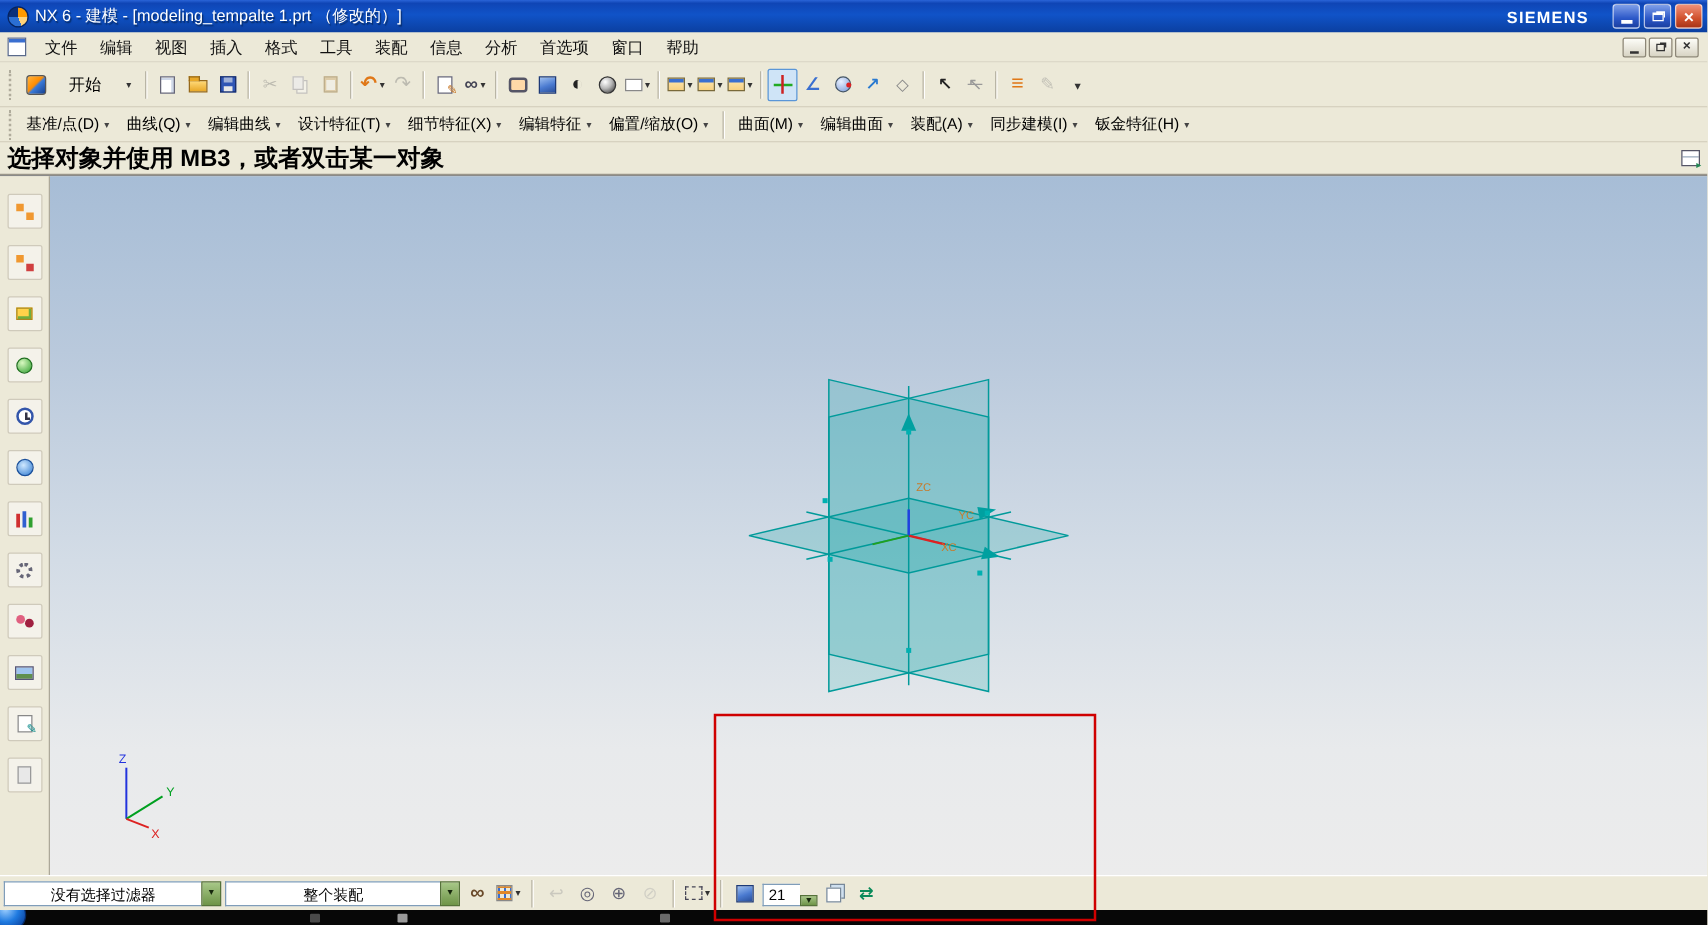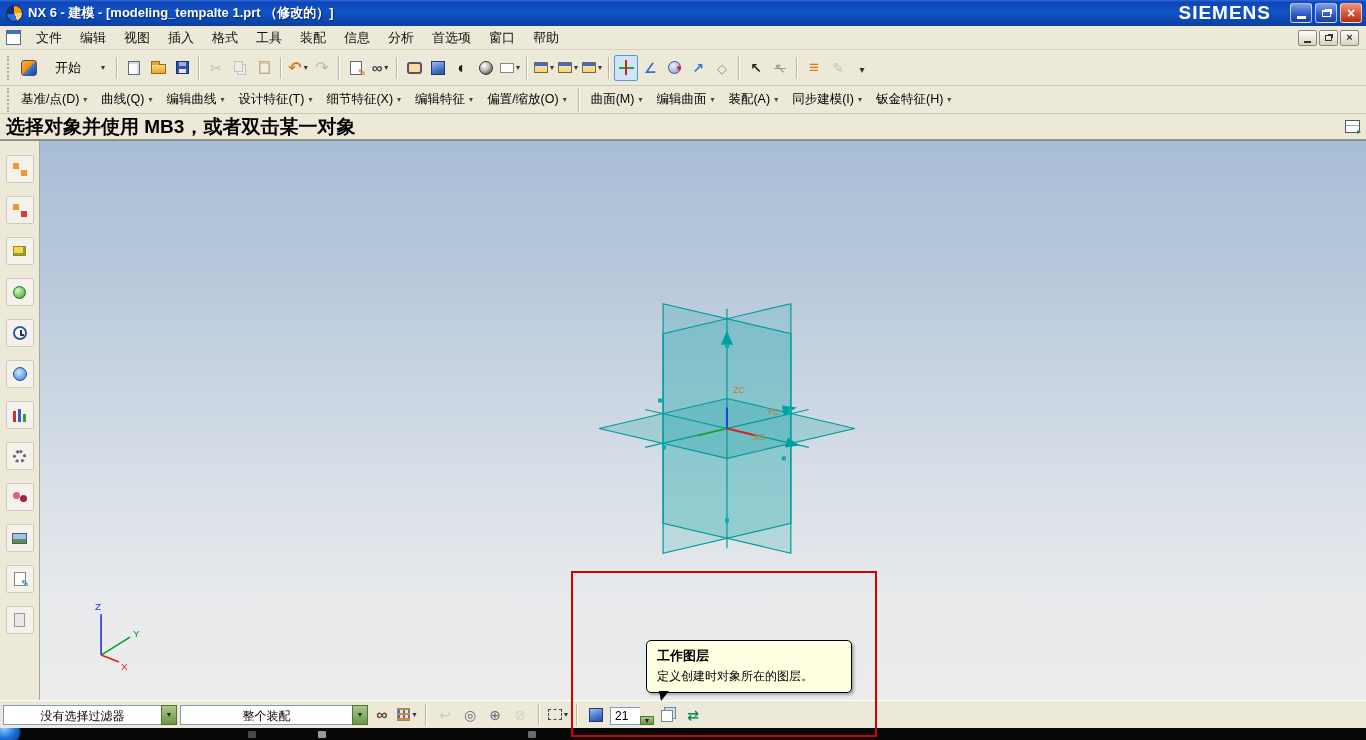--- a/index.html
+++ b/index.html
@@ -7,23 +7,23 @@
     font-family:"Liberation Sans","DejaVu Sans",sans-serif; background:#ece9d8; }
   .win { position:relative; width:1366px; height:740px; display:flex; flex-direction:column; }
 
   
   .titlebar { height:26px; flex:0 0 26px; display:flex; align-items:center; padding:0 4px;
     background:linear-gradient(180deg,#2a64d8 0%,#0f45b5 10%,#1053c8 45%,#0b3fa0 100%);
     color:#fff; }
   .nx-logo { width:17px; height:17px; border-radius:50%; margin:0 5px 0 2px;
     background:conic-gradient(#ff9a00 0 90deg,#ffd37a 90deg 160deg,#2b6fd4 160deg 270deg,#0b2f7a 270deg 360deg);
     border:1px solid #06235f; }
-  .title-text { font-size:13px; font-weight:bold; text-shadow:1px 1px 1px #052a66; white-space:nowrap; }
+  .title-text { font-size:13px; font-weight:normal; text-shadow:1px 1px 1px #052a66; white-space:nowrap; }
   .title-right { margin-left:auto; display:flex; align-items:center; gap:3px; }
-  .brand { font-size:19px; font-weight:bold; letter-spacing:1px; margin-right:16px; }
+  .brand { font-size:13px; font-weight:bold; letter-spacing:1px; margin-right:16px; }
   .wbtn { width:22px; height:20px; border-radius:3px; border:1px solid rgba(255,255,255,.65);
     display:flex; align-items:center; justify-content:center; position:relative;
     background:linear-gradient(#7f9fe8,#2b57c8 60%,#1a3fa0); }
   .wbtn.close { background:linear-gradient(#f09078,#d0502c 60%,#a83418); }
   .wbtn .minbar { width:9px; height:3px; background:#fff; margin-top:9px; }
   .wbtn .restore { width:9px; height:7px; border:1px solid #fff; border-top:2px solid #fff;
     box-shadow:2px -2px 0 -1px #fff; }
   .wbtn .xmark { color:#fff; font-size:14px; font-weight:bold; line-height:1; }
 
   
@@ -494,18 +494,14 @@
 
   <div class="taskbar">
     <span class="orb"></span>
     <span class="tb-item" style="left:248px"></span>
     <span class="tb-item" style="left:318px; background:#9a9a9a"></span>
     <span class="tb-item" style="left:528px; background:#6a6a6a"></span>
   </div>
 
   <div class="annotation"></div>
 
-  <div class="tooltip">
-    <div class="tt-title">工作图层</div>
-    <div class="tt-body">定义创建时对象所在的图层。</div>
-  </div>
 
 </div>
 
 </body></html>

